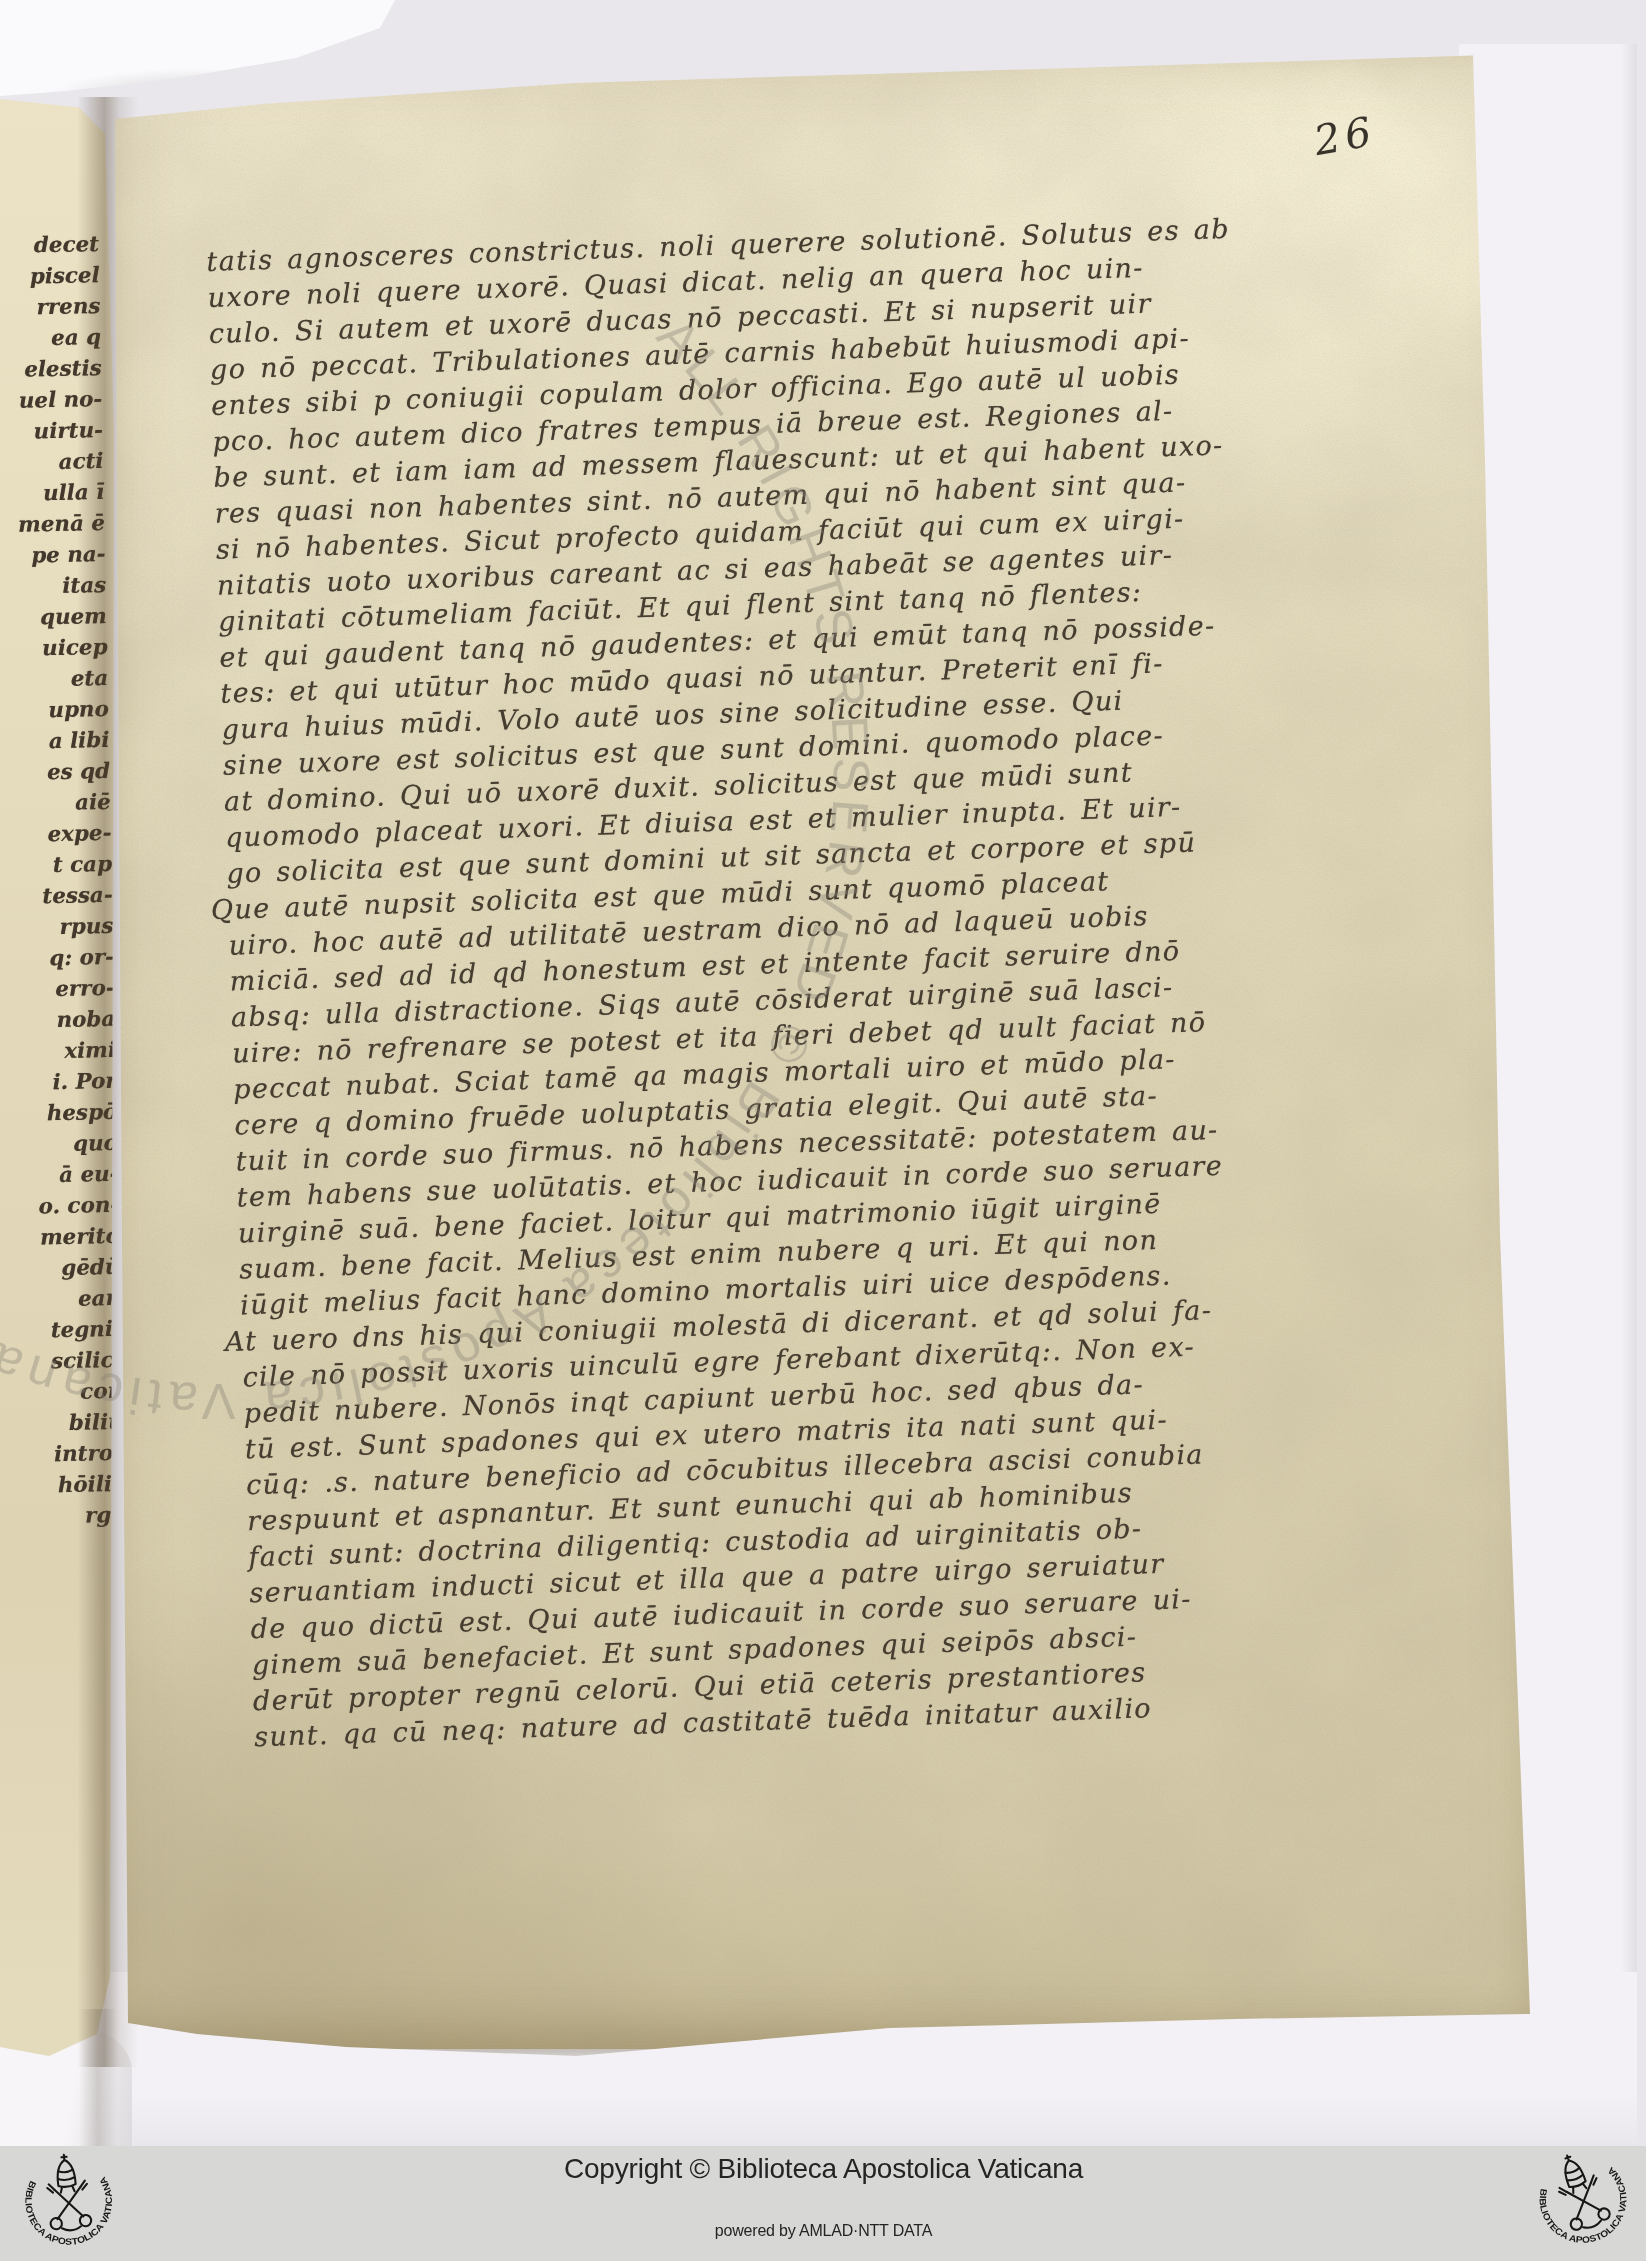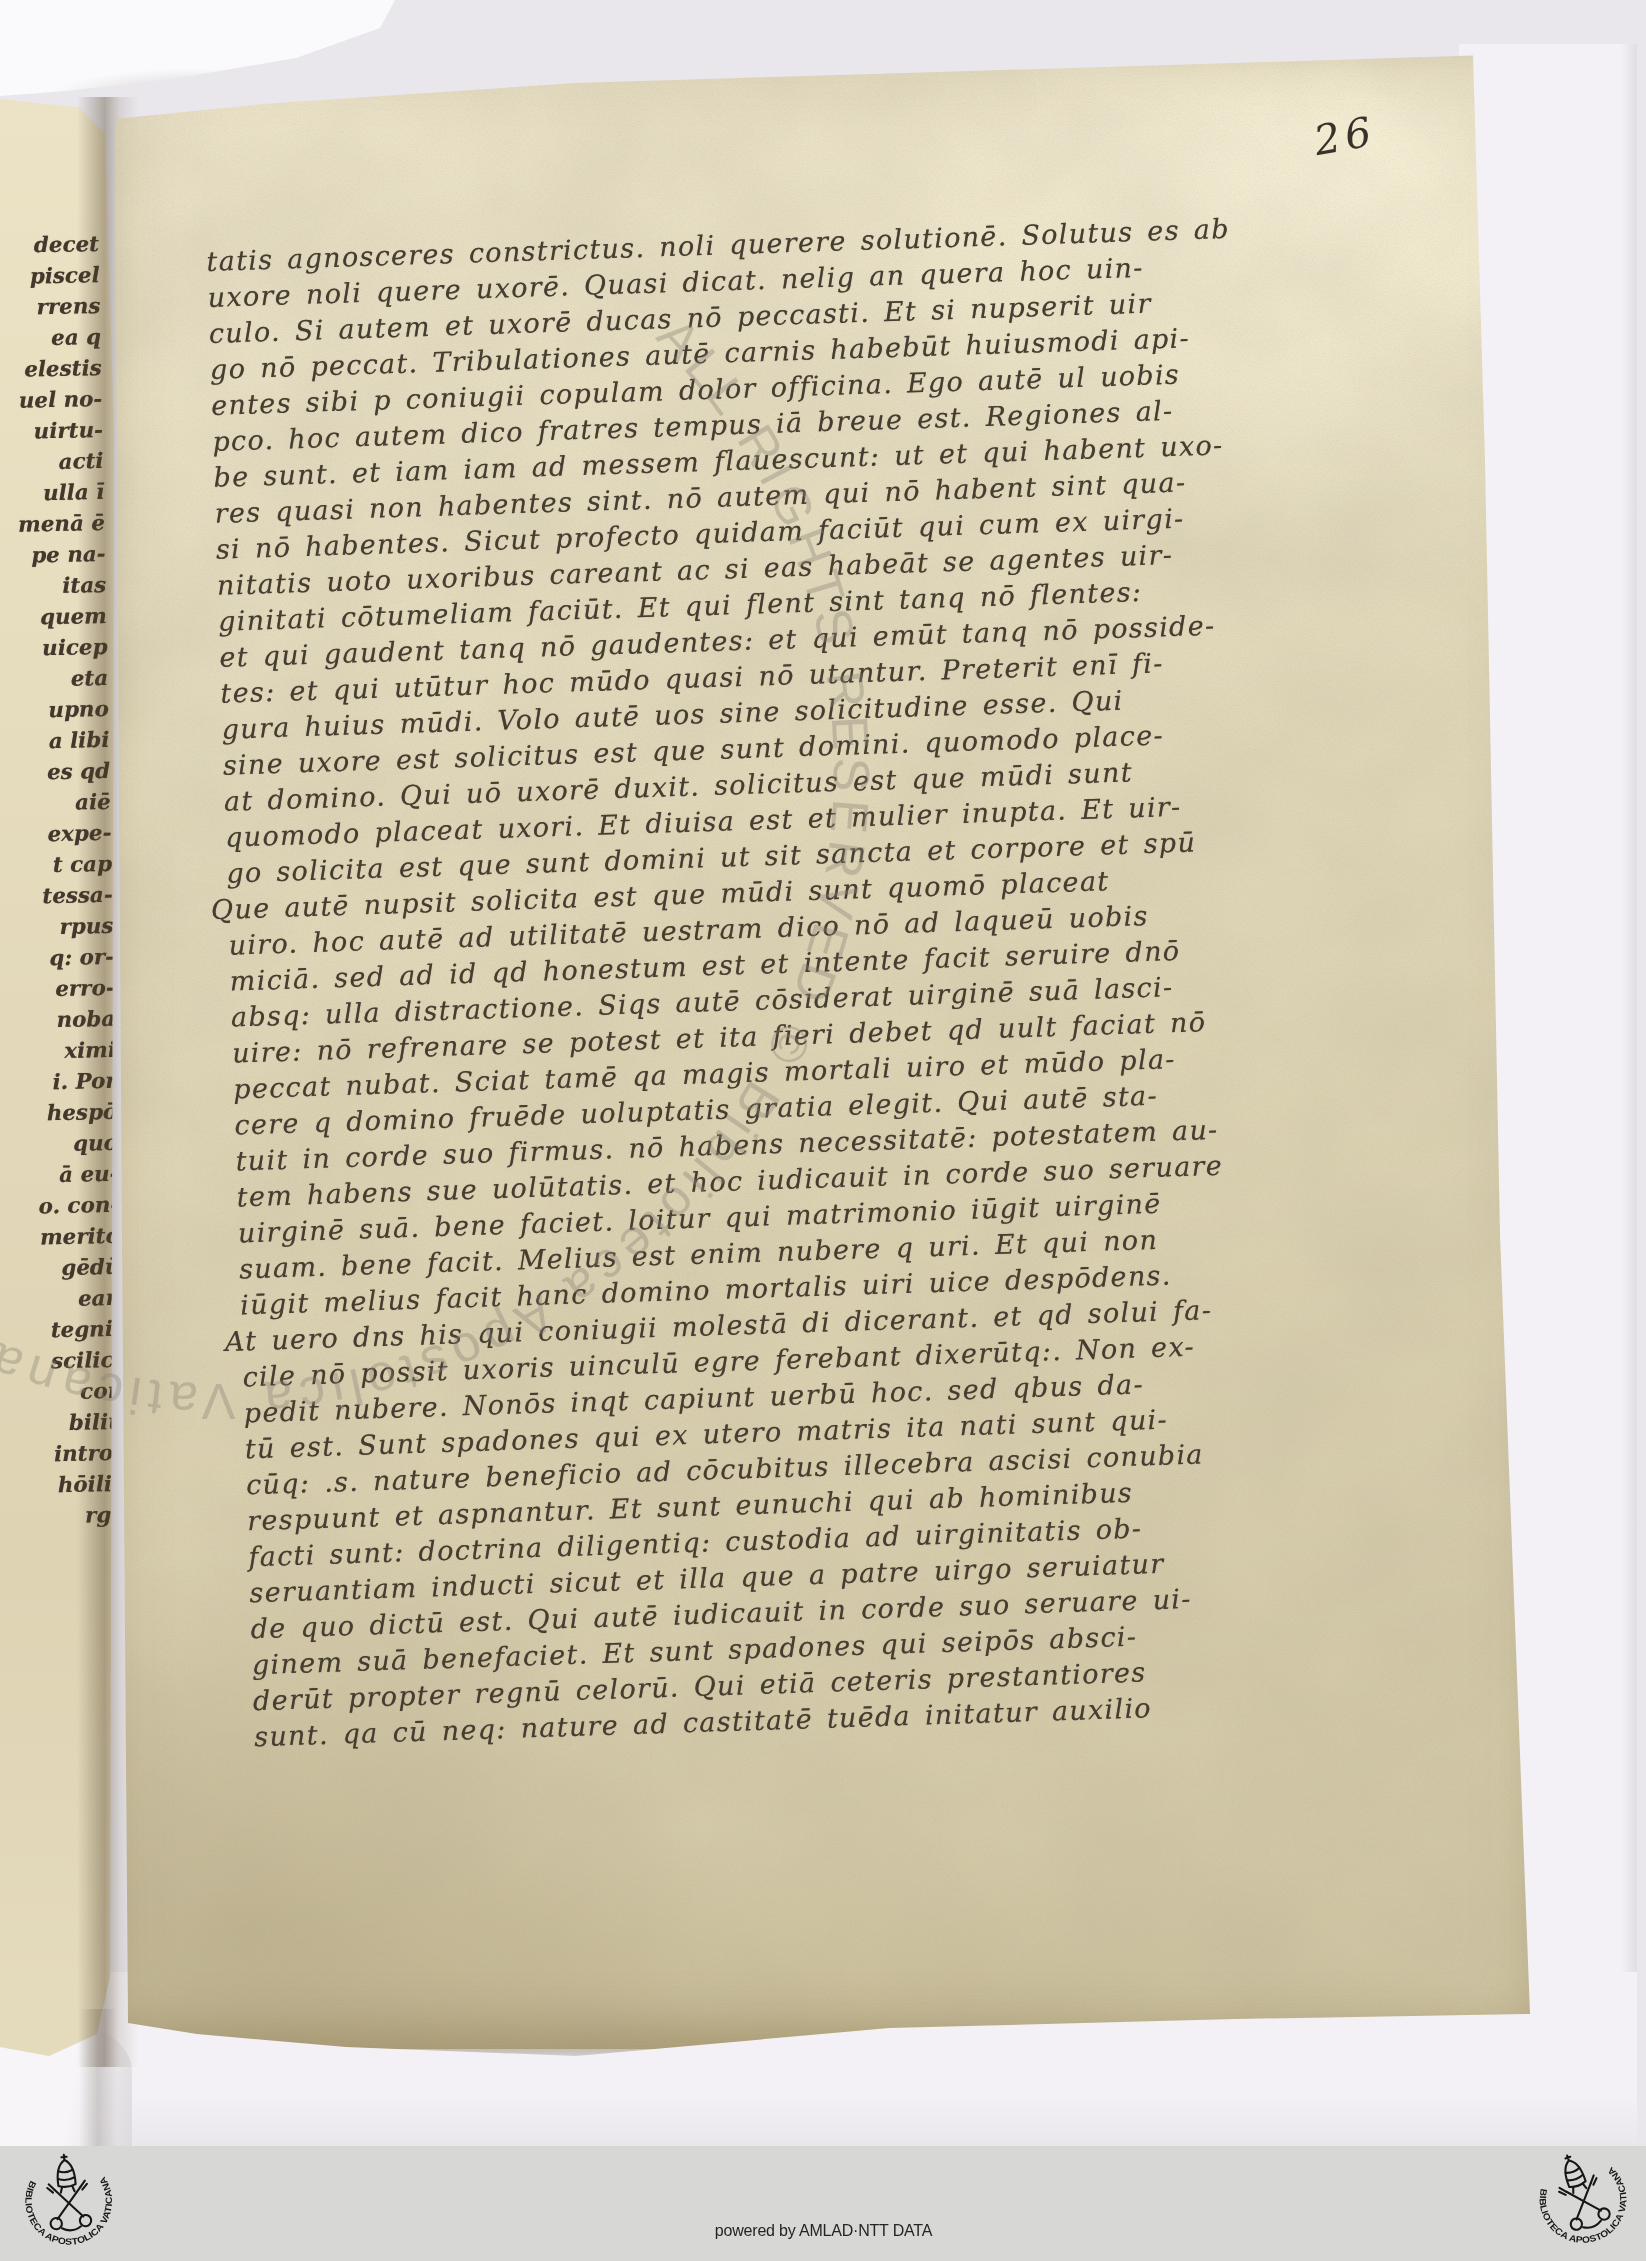--- a/index.html
+++ b/index.html
@@ -314,20 +314,21 @@
         <path d="M75 76 L45 42"></path>
         <path d="M75 42 l6 -7 M77 45 l6 -6 M45 42 l-6 -7 M43 45 l-6 -6"></path>
         <circle cx="43" cy="81" r="6.5"></circle>
         <circle cx="77" cy="81" r="6.5"></circle>
         <path d="M49 87 Q60 94 71 87"></path>
       </g>
       <path id="arcL" d="M19 28.3 A50 50 0 1 0 101 28.3" fill="none"></path>
       <text><textPath href="#arcL" textLength="213" lengthAdjust="spacingAndGlyphs">BIBLIOTECA APOSTOLICA VATICANA</textPath></text>
     </svg>
 
+    <div class="footer-line f-copy">Copyright © Biblioteca Apostolica Vaticana</div>
     <div class="footer-line f-pow">powered by AMLAD·NTT DATA</div>
 
     <svg class="logo logo-right" viewBox="0 0 120 120">
       <g class="emblem">
         <path d="M60 8 L60 3 M57 5.5 L63 5.5"></path>
         <path d="M50 38 Q49 15 60 9 Q71 15 70 38 Q60 42 50 38 Z"></path>
         <path d="M50.5 30 Q60 34 69.5 30"></path>
         <path d="M51.5 21 Q60 25 68.5 21"></path>
         <path d="M54 40 l-2 6 M66 40 l2 6"></path>
         <path d="M45 76 L75 42"></path>

